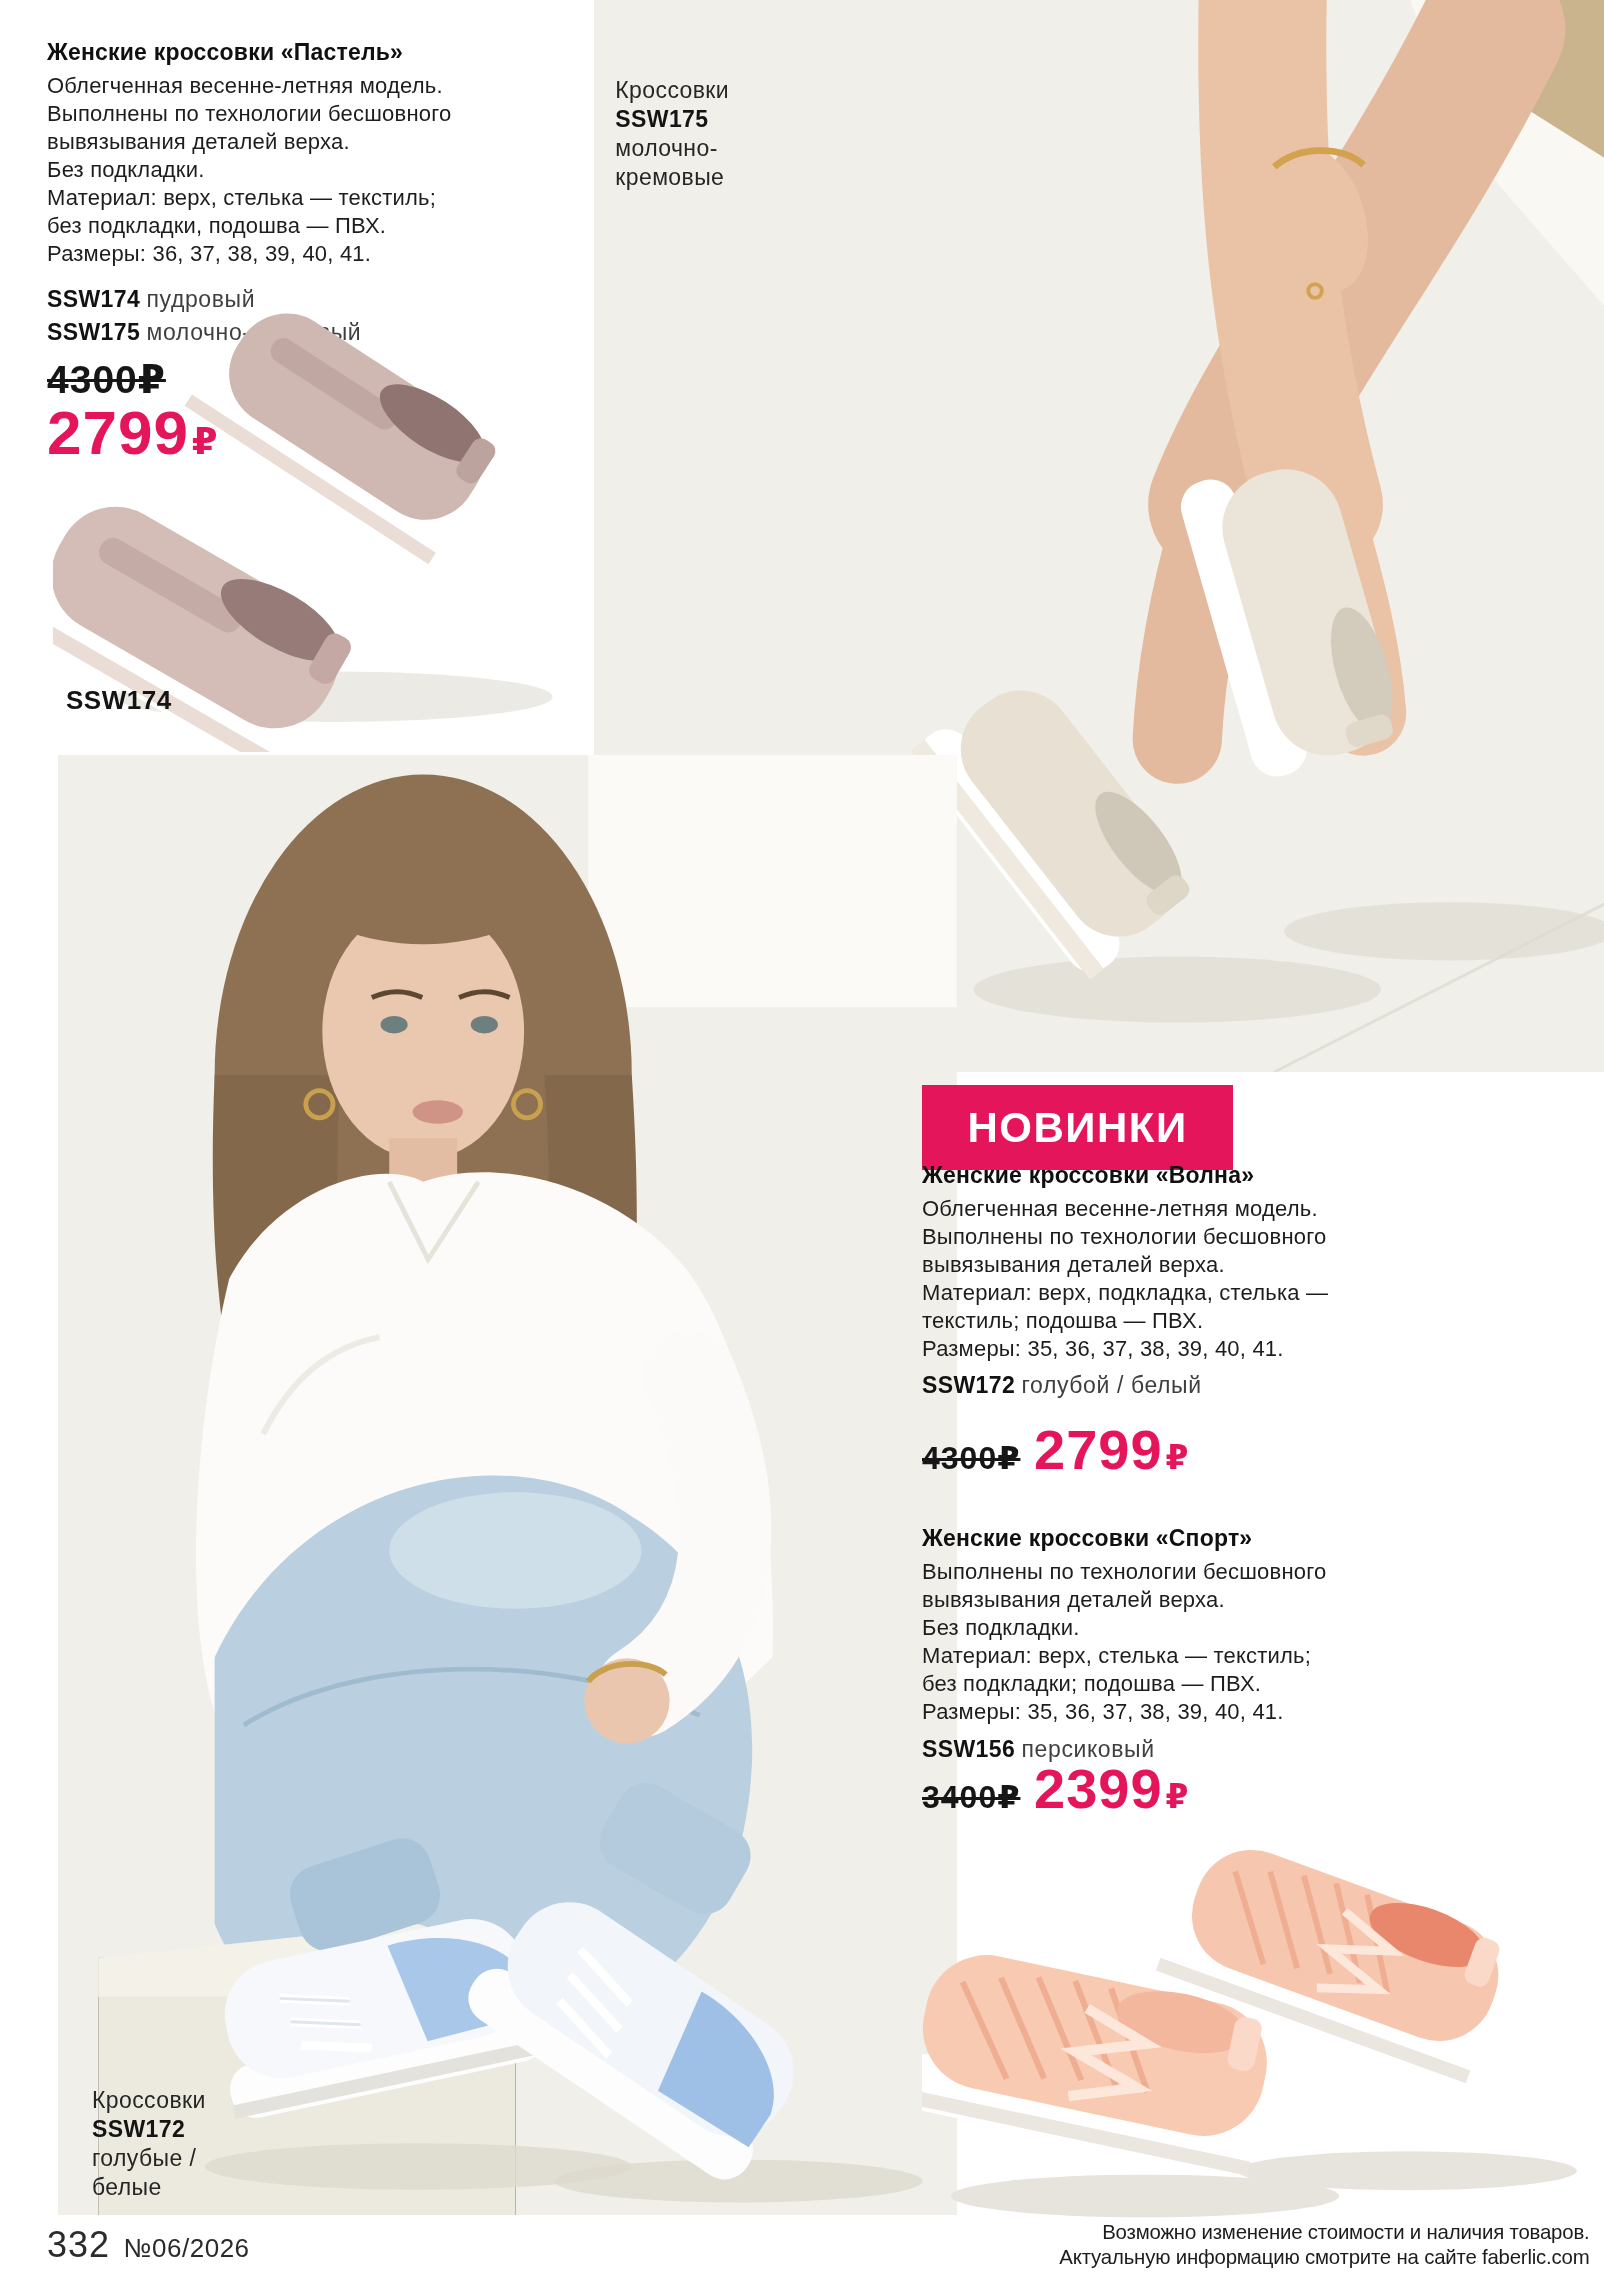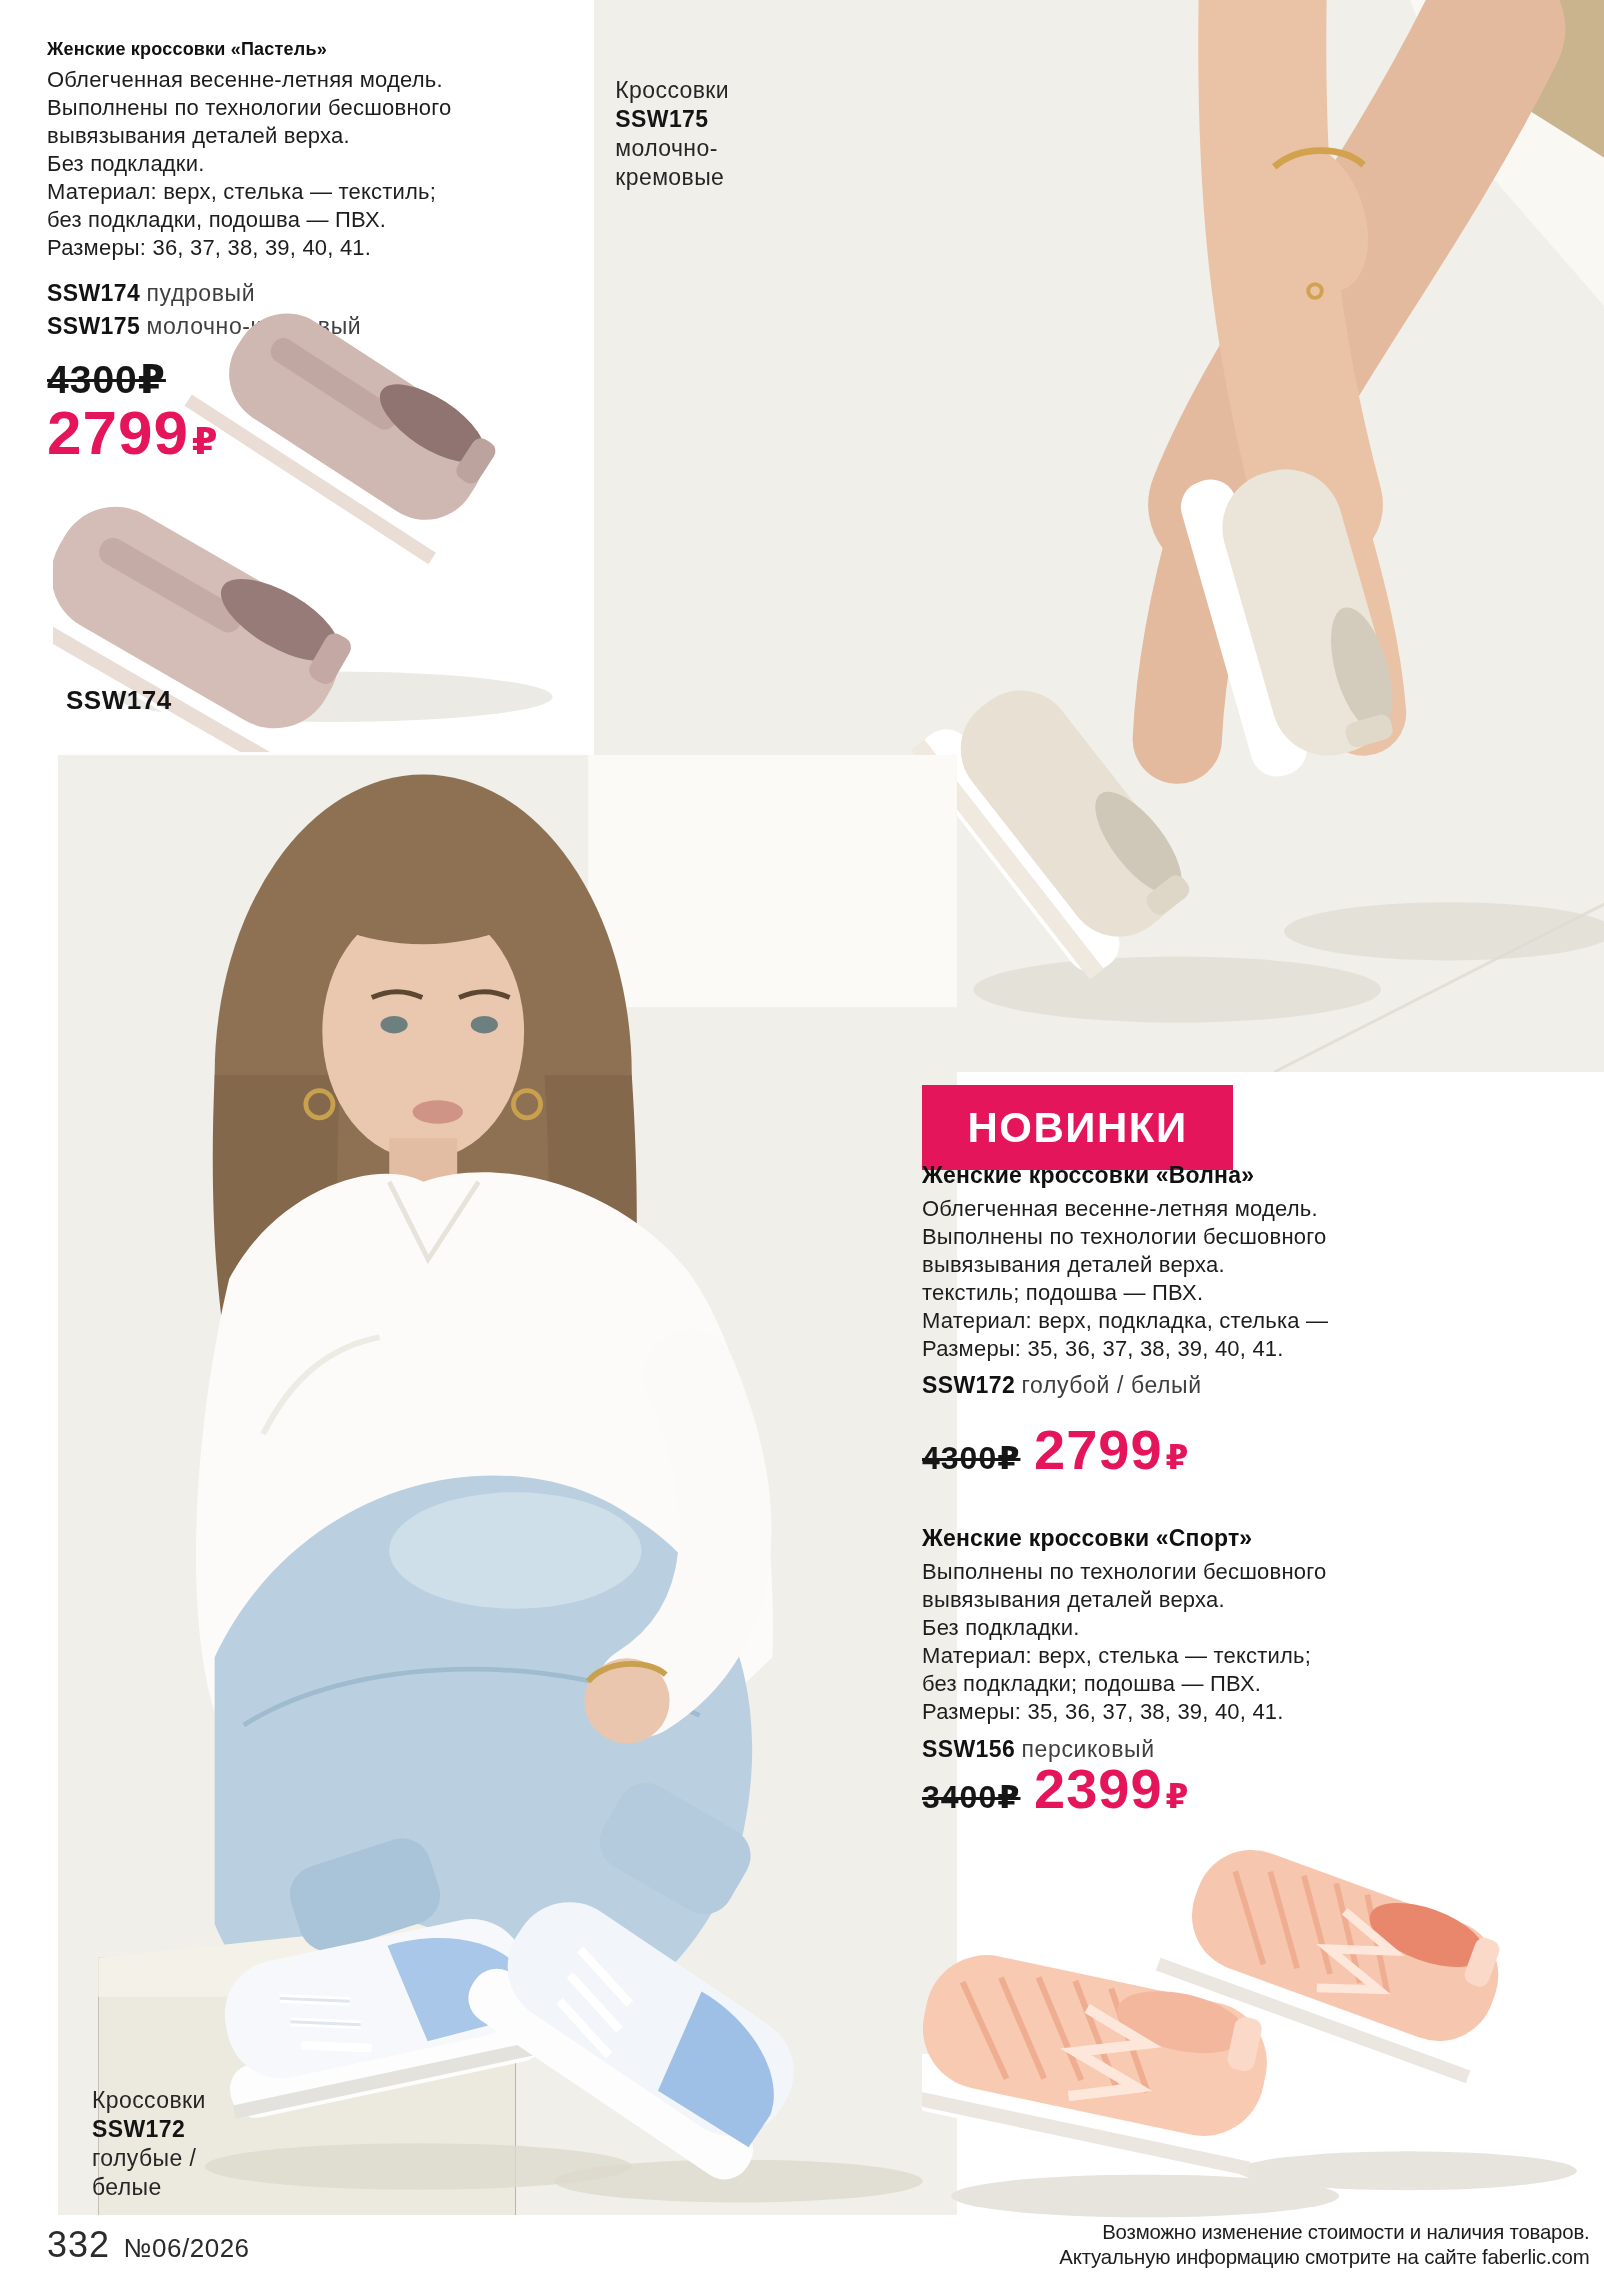--- a/index.html
+++ b/index.html
@@ -3,21 +3,21 @@
 <meta charset="utf-8">
 <style>
   html,body{margin:0;padding:0;}
   body{
     width:1605px;height:2292px;position:relative;background:#ffffff;
     font-family:"Liberation Sans","DejaVu Sans",sans-serif;color:#1f1f1f;
     overflow:hidden;
   }
   .abs{position:absolute;}
   
-  .prod-title{font-size:18px;font-weight:700;color:#101010;letter-spacing:0.2px;margin-bottom:5.8px;}
+  .prod-title{font-size:23px;font-weight:700;color:#101010;letter-spacing:0.2px;margin-bottom:5.8px;}
   .desc-line{font-size:22px;line-height:28px;letter-spacing:0.2px;color:#1d1d1d;}
   .sku-line{font-size:23px;line-height:33px;}
   .sku-code{font-weight:700;color:#121212;letter-spacing:0.4px;}
   .sku-color{color:#3f3f3f;letter-spacing:0.6px;}
   .old-price{font-size:39px;font-weight:600;color:#161616;text-decoration:line-through;letter-spacing:1px;}
   .new-price{font-size:62px;font-weight:700;color:#e5155c;letter-spacing:1px;line-height:1;}
   .new-price .cur{font-size:37px;margin-left:2.9px;}
   
   .price-row{display:flex;align-items:baseline;gap:13.6px;}
   .price-row .old-price{font-size:32px;}
@@ -208,22 +208,22 @@
   </div>
 </div>
 
 <div class="abs novinki">НОВИНКИ</div>
 
 <div class="abs" style="left:922px;top:1162px;width:582px;">
   <div class="prod-title" style="font-size:23px;">Женские кроссовки «Волна»</div>
   <div class="desc-line">Облегченная весенне-летняя модель.</div>
   <div class="desc-line">Выполнены по технологии бесшовного</div>
   <div class="desc-line">вывязывания деталей верха.</div>
+  <div class="desc-line">Материал: верх, подкладка, стелька —</div>
   <div class="desc-line">текстиль; подошва — ПВХ.</div>
-  <div class="desc-line">Материал: верх, подкладка, стелька —</div>
   <div class="desc-line">Размеры: 35, 36, 37, 38, 39, 40, 41.</div>
   <div class="sku-line" style="margin-top:5.8px;">
     <span class="sku-code">SSW172</span>
     <span class="sku-color">голубой / белый</span>
   </div>
 </div>
 <div class="abs price-row" style="left:922px;top:1422px;">
   <div class="old-price">4300₽</div>
   <div class="new-price"><span>2799</span><span class="cur">₽</span></div>
 </div>

